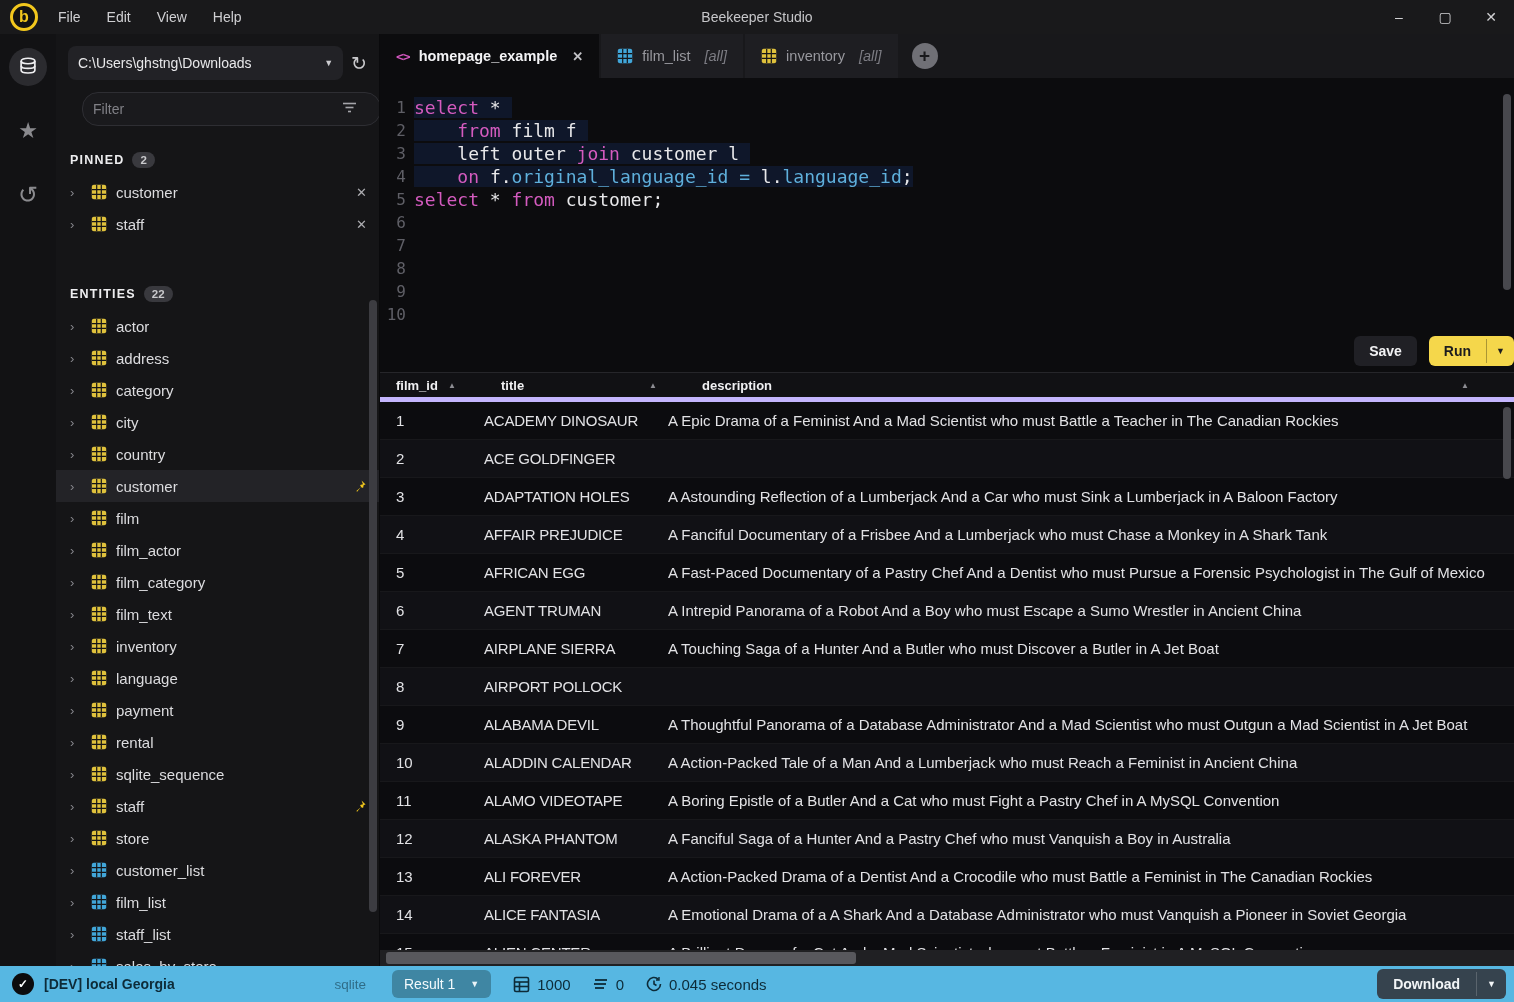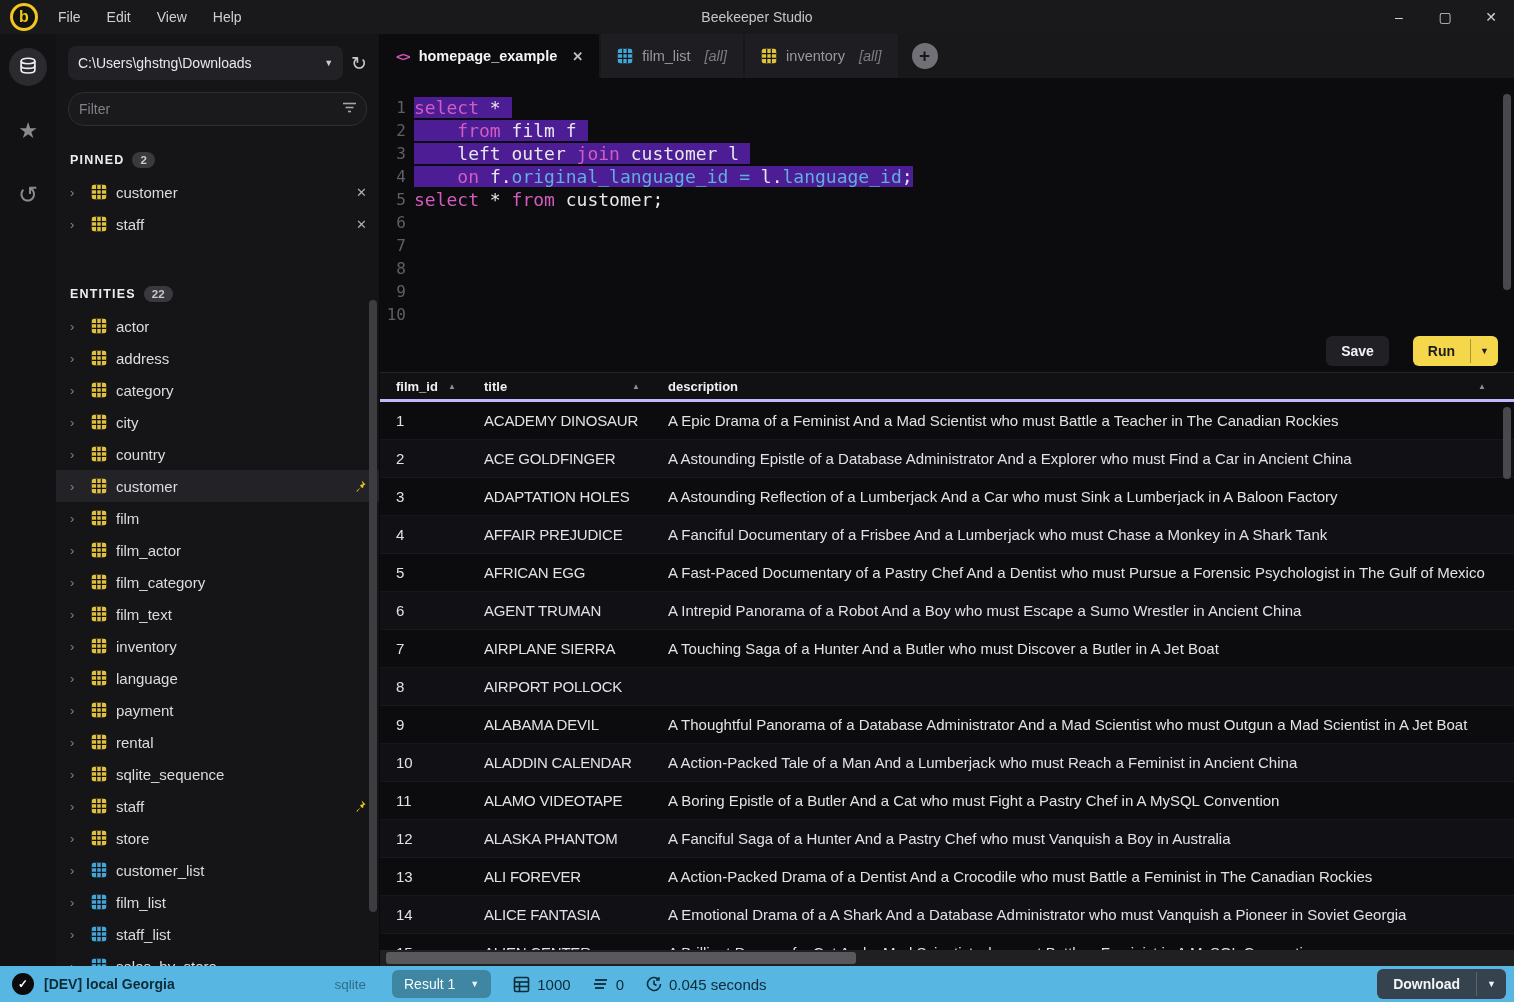--- a/index.html
+++ b/index.html
@@ -31,21 +31,21 @@
   .sidebar { width:324px; background:#151517; flex:0 0 auto; position:relative;
     display:flex; flex-direction:column; overflow:hidden; border-right:1px solid #0a0a0c;}
   .conn-row { display:flex; align-items:center; margin:12px 12px 0 12px; gap:8px; }
   .conn-select { flex:1; background:#222226; border-radius:8px; height:34px; display:flex;
     align-items:center; padding:0 10px; color:#e8e8ea; font-size:14px; }
   .conn-text { flex:1; white-space:nowrap; overflow:hidden; }
   .caret { font-size:9px; color:#cccccf; margin-left:6px; }
   .refresh { color:#c9c9cc; font-size:19px; }
   .filter-row { margin:12px 12px 0 12px; position:relative; }
   .filter-input { width:100%; height:34px; background:#1a1a1d; border:1px solid #2e2e33;
-    border-radius:16px; color:#ddd; font-size:14px; padding:0 30px 0 10px; outline:none; }
+    border-radius:16px; color:#ddd; font-size:14px; padding:0 30px 0 10px; outline:none;margin-left:14px; }
   .filter-input::placeholder { color:#808086; }
   .funnel { position:absolute; right:10px; top:9px; }
 
   .section-head { display:flex; align-items:center; gap:8px; padding:0 14px; margin-top:26px;
     font-size:12.5px; font-weight:700; letter-spacing:1.2px; color:#ededef; }
   .badge { background:#39393e; color:#c9c9cc; border-radius:10px; font-size:11.5px; font-weight:700;
     padding:2px 8px; letter-spacing:0; }
   .side-list { margin-top:8px; }
   .side-item { height:32px; display:flex; align-items:center; padding:0 12px 0 14px; gap:9px;
     font-size:15px; color:#dcdcdf; white-space:nowrap; }
@@ -75,38 +75,38 @@
 
   .editor { height:252px; position:relative; padding-top:18px; flex:0 0 auto;
     font-family:"DejaVu Sans Mono",monospace; font-size:18px; line-height:23px; }
   .code-line { display:flex; white-space:pre; }
   .gutter { width:34px; text-align:right; color:#5f5f66; padding-right:8px; flex:0 0 auto;
     font-size:16px; }
   .lc { color:#e8e8ea; }
   .tok-kw { color:#d45bbf; }
   .tok-id { color:#5fb0dc; }
   .tok-pl { color:#e8e8ea; }
-  .sel { background:#4c1d95; }
+  .sel { background:#0f172a; }
   .sel.nub { padding-right:11px; }
   .ed-scroll { position:absolute; right:3px; top:16px; width:8px; height:196px;
     background:#48484d; border-radius:4px; }
 
   .ed-toolbar { height:42px; display:flex; align-items:center; justify-content:flex-end;
-    gap:24px; padding-right:16px; flex:0 0 auto; }
+    gap:12px; flex:0 0 auto; }
   .btn-save { background:#202025; color:#f2f2f4; font-weight:700; font-size:14px;
     border-radius:6px; padding:7px 15px; }
   .btn-run { background:#f5d74b; color:#1c1c1e; font-weight:700; font-size:14px;
     border-radius:6px; display:flex; align-items:center; overflow:hidden; }
   .btn-run .runlabel { padding:7px 15px; }
   .btn-run .rundrop { border-left:1px solid rgba(0,0,0,0.3); padding:7px 9px; font-size:9px; }
 
   
   .grid-head { height:30px; display:grid; grid-template-columns:88px 184px 1fr 16px;
-    background:#111114; border-top:1px solid #26262a; border-bottom:3px solid #c4b5fd;
-    align-items:center; flex:0 0 auto; }
+    background:#111114; border-top:1px solid #26262a; border-bottom:5px solid #c4b5fd;
+    align-items:center; flex:0 0 auto;gap:17px; }
   .hcell { display:flex; align-items:center; padding:0 12px 0 16px; font-size:13px; font-weight:700;
     color:#f0f0f2; overflow:hidden; white-space:nowrap; }
   .hcell .grow { flex:1; }
   .sort { color:#8d8d93; font-size:8px; margin-left:6px; }
   .rows { flex:1 1 auto; overflow:hidden; position:relative; }
   .drow { height:38px; display:grid; grid-template-columns:88px 184px 1fr 16px; align-items:center;
     border-bottom:1px solid #18181b; background:#0c0c0f; }
   .drow:nth-child(even) { background:#111115; }
   .dcell { padding:0 12px 0 16px; font-size:15px; color:#e2e2e5; white-space:nowrap; overflow:hidden; }
   .dcell.title { letter-spacing:-0.2px; }
@@ -527,21 +527,20 @@
 
       <div class="drow">
             <div class="dcell">1</div>
             <div class="dcell title">ACADEMY DINOSAUR</div>
             <div class="dcell">A Epic Drama of a Feminist And a Mad Scientist who must Battle a Teacher in The Canadian Rockies</div>
             <div class="dcell"></div>
           </div>
           <div class="drow">
             <div class="dcell">2</div>
             <div class="dcell title">ACE GOLDFINGER</div>
-            <div class="dcell">A Astounding Epistle of a Database Administrator And a Explorer who must Find a Car in Ancient China</div>
             <div class="dcell"></div>
           </div>
           <div class="drow">
             <div class="dcell">3</div>
             <div class="dcell title">ADAPTATION HOLES</div>
             <div class="dcell">A Astounding Reflection of a Lumberjack And a Car who must Sink a Lumberjack in A Baloon Factory</div>
             <div class="dcell"></div>
           </div>
           <div class="drow">
             <div class="dcell">4</div>

